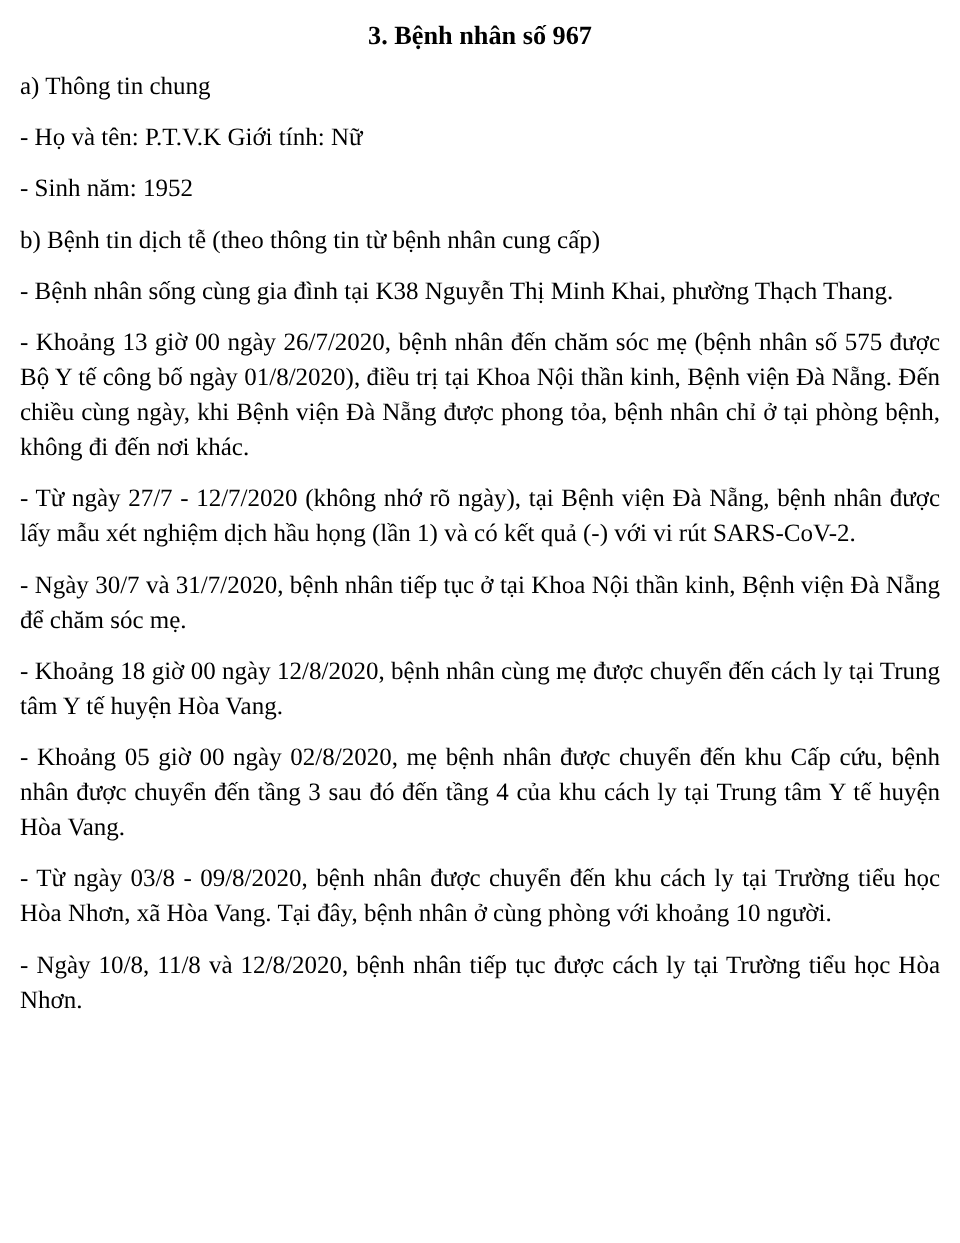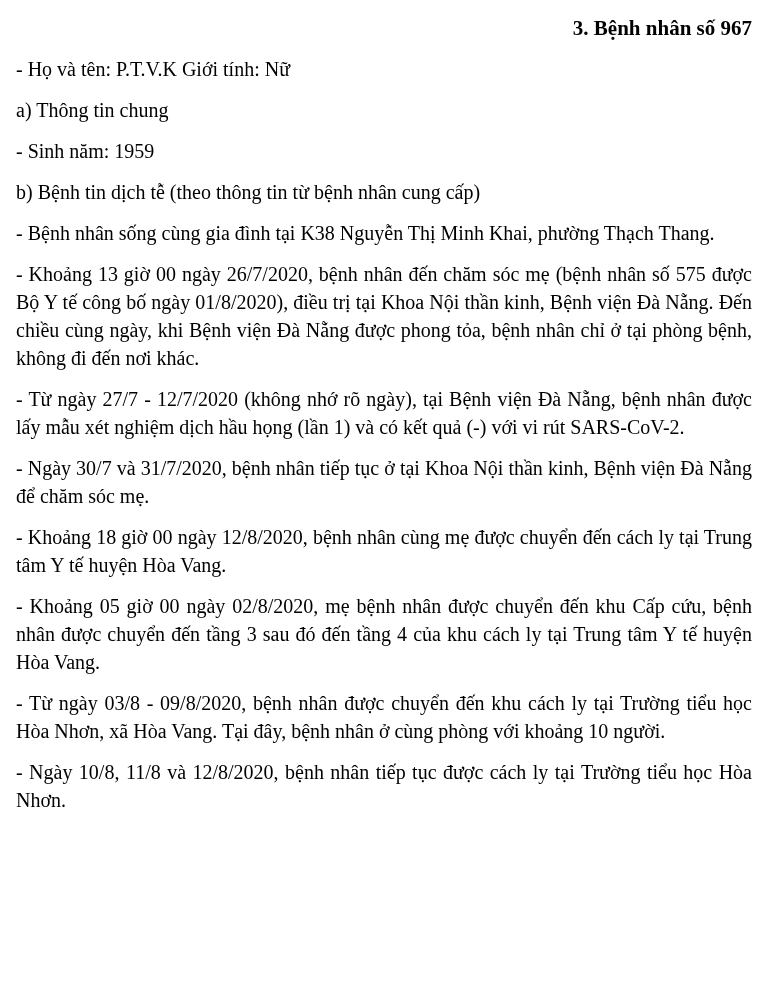--- a/index.html
+++ b/index.html
@@ -15,41 +15,41 @@
     background: #ffffff;
     color: #000000;
     font-family: "Liberation Serif", "DejaVu Serif", serif;
     font-size: 20px;
   }
   .doc-heading {
     font-size: 21px;
     font-weight: bold;
     line-height: 28px;
     margin: 0 0 13px 0;
-    text-align: right;
+    text-align: center;
   }
   .doc-paragraph {
     line-height: 28px;
     margin: 0 0 13px 0;
     text-align: justify;
     text-justify: inter-word;
   }
   .doc-paragraph:last-child {
     margin-bottom: 0;
   }
 </style>
 </head>
 <body>
 
 <div class="page">
   <h1 class="doc-heading">3. Bệnh nhân số 967</h1>
 
+  <p class="doc-paragraph">a) Thông tin chung</p>
   <p class="doc-paragraph">- Họ và tên: P.T.V.K Giới tính: Nữ</p>
-  <p class="doc-paragraph">a) Thông tin chung</p>
-  <p class="doc-paragraph">- Sinh năm: 1959</p>
+  <p class="doc-paragraph">- Sinh năm: 1952</p>
   <p class="doc-paragraph">b) Bệnh tin dịch tễ (theo thông tin từ bệnh nhân cung cấp)</p>
   <p class="doc-paragraph">- Bệnh nhân sống cùng gia đình tại K38 Nguyễn Thị Minh Khai, phường Thạch Thang.</p>
   <p class="doc-paragraph">- Khoảng 13 giờ 00 ngày 26/7/2020, bệnh nhân đến chăm sóc mẹ (bệnh nhân số 575 được Bộ Y tế công bố ngày 01/8/2020), điều trị tại Khoa Nội thần kinh, Bệnh viện Đà Nẵng. Đến chiều cùng ngày, khi Bệnh viện Đà Nẵng được phong tỏa, bệnh nhân chỉ ở tại phòng bệnh, không đi đến nơi khác.</p>
   <p class="doc-paragraph">- Từ ngày 27/7 - 12/7/2020 (không nhớ rõ ngày), tại Bệnh viện Đà Nẵng, bệnh nhân được lấy mẫu xét nghiệm dịch hầu họng (lần 1) và có kết quả (-) với vi rút SARS-CoV-2.</p>
   <p class="doc-paragraph">- Ngày 30/7 và 31/7/2020, bệnh nhân tiếp tục ở tại Khoa Nội thần kinh, Bệnh viện Đà Nẵng để chăm sóc mẹ.</p>
   <p class="doc-paragraph">- Khoảng 18 giờ 00 ngày 12/8/2020, bệnh nhân cùng mẹ được chuyển đến cách ly tại Trung tâm Y tế huyện Hòa Vang.</p>
   <p class="doc-paragraph">- Khoảng 05 giờ 00 ngày 02/8/2020, mẹ bệnh nhân được chuyển đến khu Cấp cứu, bệnh nhân được chuyển đến tầng 3 sau đó đến tầng 4 của khu cách ly tại Trung tâm Y tế huyện Hòa Vang.</p>
   <p class="doc-paragraph">- Từ ngày 03/8 - 09/8/2020, bệnh nhân được chuyển đến khu cách ly tại Trường tiểu học Hòa Nhơn, xã Hòa Vang. Tại đây, bệnh nhân ở cùng phòng với khoảng 10 người.</p>
   <p class="doc-paragraph">- Ngày 10/8, 11/8 và 12/8/2020, bệnh nhân tiếp tục được cách ly tại Trường tiểu học Hòa Nhơn.</p>
 </div>

